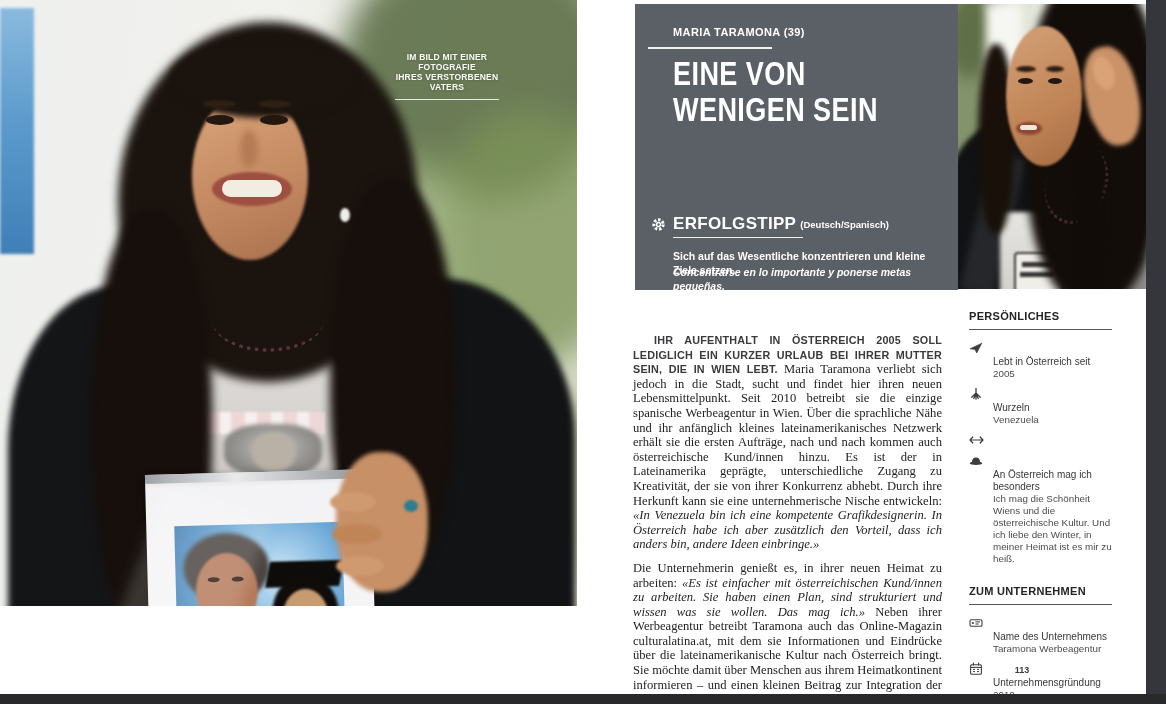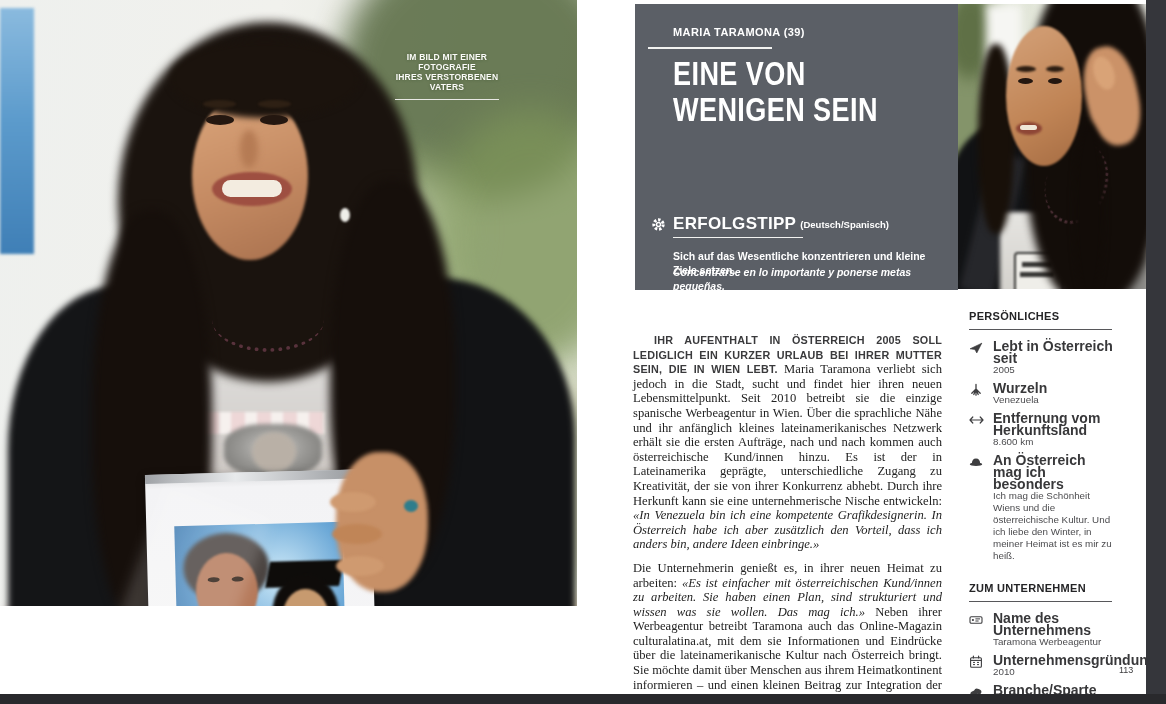--- a/index.html
+++ b/index.html
@@ -43,26 +43,26 @@
   .lead{font-family:"Liberation Sans",sans-serif;font-weight:bold;font-size:10.8px;color:#3a3a3c;letter-spacing:.2px;}
   .article em{font-style:italic;}
 
   
   .sidebar{position:absolute;left:969px;top:310px;width:144px;color:#3b3b3d;}
   .sidebar h3{margin:0;font-size:11px;font-weight:bold;letter-spacing:.3px;color:#242426;}
   .side-rule{width:143px;height:1px;background:#57575a;margin:7px 0 10px 0;}
   .item{display:flex;margin-bottom:6px;}
   .ic{flex:0 0 24px;padding-top:1px;}
   .itxt{flex:1;}
-  .ilabel{font-size:14px;font-weight:bold;line-height:12px;color:#38383a;}
+  .ilabel{font-size:10px;font-weight:normal;line-height:12px;color:#38383a;margin-top:16px;}
   .ivalue{font-size:9.8px;line-height:12px;color:#4c4c4f;}
   .sec2{margin-top:20px;}
 
-  .pagenum{position:absolute;left:1119px;top:665px;width:30px;text-align:left;
-           font-size:9px;font-weight:normal;color:#3c3c3e;}
+  .pagenum{position:absolute;left:1007px;top:665px;width:30px;text-align:center;
+           font-size:9px;font-weight:bold;color:#3c3c3e;}
 
   
   .strip-right{position:absolute;left:1146px;top:0;width:20px;height:704px;background:#35363b;}
   .strip-bottom{position:absolute;left:0;top:694px;width:1166px;height:10px;background:#29292c;}
 
   svg{display:block;}
 </style>
 </head>
 <body>
 
@@ -258,24 +258,20 @@
           <div class="ivalue">Venezuela</div>
         </div>
       </div>
 
       <div class="item">
         <span class="ic">
           <svg width="15" height="14" viewBox="0 0 15 14" fill="none" stroke="#3e3e40" stroke-width="1.2" stroke-linecap="round" stroke-linejoin="round">
               <path d="M3.8 4 L1 7 L3.8 10 M1 7 H14 M11.2 4 L14 7 L11.2 10"></path>
             </svg>
         </span>
-        <div class="itxt">
-          <div class="ilabel">Entfernung vom Herkunftsland</div>
-          <div class="ivalue">8.600 km</div>
-        </div>
       </div>
 
       <div class="item">
         <span class="ic">
           <svg width="14" height="14" viewBox="0 0 14 14">
               <path d="M2.8 9 Q2.8 3.4 7 3.4 Q11.2 3.4 11.2 9 Z" fill="#3e3e40"></path>
               <ellipse cx="7" cy="9.3" rx="6.2" ry="1.7" fill="#3e3e40"></ellipse>
             </svg>
         </span>
         <div class="itxt">

